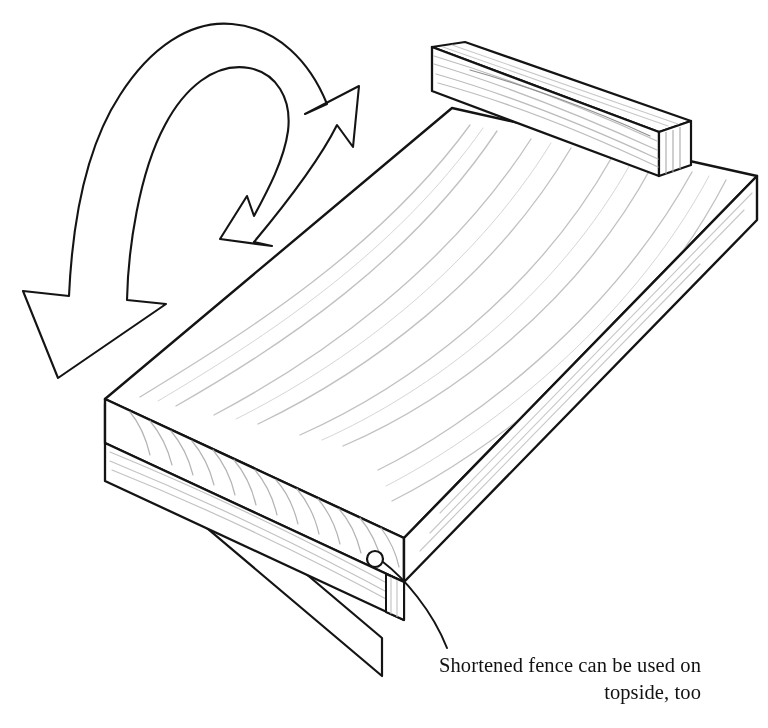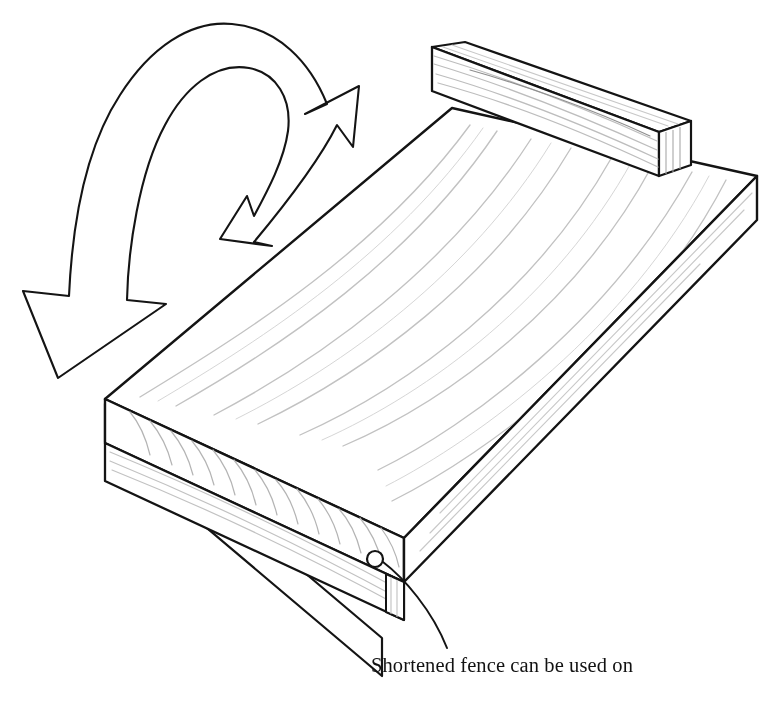--- a/index.html
+++ b/index.html
@@ -24,20 +24,21 @@
   #figure-svg {
     display: block;
     width: 768px;
     height: 728px;
   }
   .caption-layer {
     position: absolute;
     left: 371px;
     top: 652px;
     width: 330px;
+    text-align: right;
   }
   .caption-line {
     font-family: "Liberation Serif", "DejaVu Serif", serif;
     font-size: 20.5px;
     line-height: 27px;
     color: #121212;
     letter-spacing: 0.1px;
     white-space: nowrap;
   }
 </style>
@@ -174,15 +175,16 @@
 
     <g>
       <path d="M 383 562 C 404 578, 432 610, 447 648" fill="none" stroke="#141414" stroke-width="2" stroke-linecap="round"></path>
       <circle cx="375" cy="559" r="8" fill="#ffffff" stroke="#141414" stroke-width="2.2"></circle>
     </g>
 
   </svg>
 
   <div class="caption-layer">
     <div class="caption-line">Shortened fence can be used on</div>
+    <div class="caption-line">topside, too</div>
   </div>
 
 </div>
 
 </body></html>

